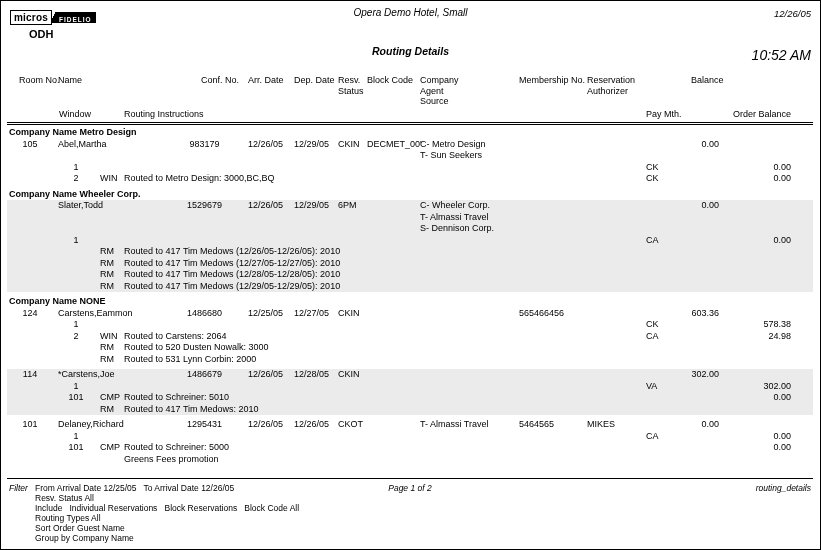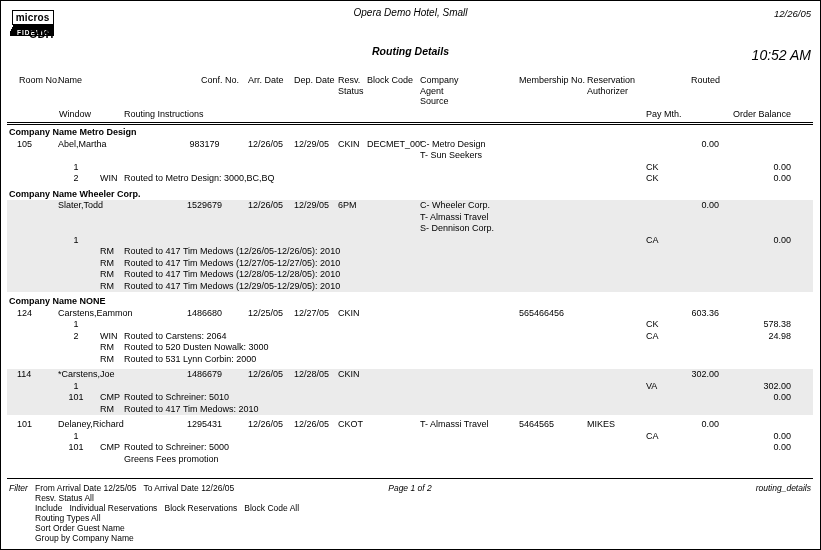--- a/index.html
+++ b/index.html
@@ -4,21 +4,21 @@
 <style>
   html,body{margin:0;padding:0;background:#888;}
   .page{
     position:relative;width:821px;height:550px;margin:0 auto;
     background:#fff;border:1px solid #000;box-sizing:border-box;
     font-family:"Liberation Sans",sans-serif;font-size:9px;color:#000;
     overflow:hidden;
   }
   .cell{position:absolute;top:0;white-space:nowrap;line-height:11.5px;}
   
-  .logo{position:absolute;left:9px;top:9px;display:flex;align-items:flex-end;flex-direction:column;}
+  .logo{position:absolute;left:9px;top:9px;display:flex;align-items:center;}
   .logo .micros{border:1px solid #000;background:#fff;font-weight:bold;font-size:10px;padding:1px 3px;letter-spacing:.2px;}
   .logo .fidelio{background:linear-gradient(115deg,#fff 0 3px,#000 3px);color:#fff;font-weight:bold;font-size:6.5px;letter-spacing:1px;padding:4px 4px 0 7px;}
   .prop-code{position:absolute;left:28px;top:27px;font-weight:bold;font-size:11px;}
   .hotel-name{position:absolute;left:0;right:0;top:6px;text-align:center;font-style:italic;font-size:10px;}
   .hdr-date{position:absolute;right:9px;top:7px;font-style:italic;font-size:9.5px;}
   .hdr-time{position:absolute;right:9px;top:46px;font-style:italic;font-size:14px;}
   .rpt-title{position:absolute;left:0;right:0;top:44px;text-align:center;font-weight:bold;font-style:italic;font-size:10.5px;}
   
   .colhead{position:absolute;left:6px;right:7px;top:74px;height:46px;}
   .colhead .cell{line-height:10.5px;}
@@ -28,21 +28,21 @@
   .h-window{left:52px;top:34px}.h-instr{left:117px;top:34px}
   .h-paymth{left:639px;top:34px}.h-wbal{left:694px;top:34px;width:90px;text-align:right}
   .header-rule{position:absolute;left:6px;right:7px;top:121px;height:1px;border-top:1px solid #000;border-bottom:1px solid #000;}
   
   .rbody{position:absolute;left:6px;right:7px;top:126px;}
   .company-row{font-weight:bold;height:11.5px;line-height:11.5px;padding-left:2px;margin-top:3px;white-space:nowrap;}
   .company-row:first-child{margin-top:0;}
   .resv{position:relative;margin-bottom:4px;}
   .resv.shaded{background:#ebebeb;}
   .rrow{position:relative;}
-  .c-room{left:10px;width:46px;}
+  .c-room{left:0;width:46px;text-align:center}
   .c-name{left:51px}
   .c-conf{left:169px;width:57px;text-align:center}
   .c-arr{left:241px}.c-dep{left:287px}.c-resvst{left:331px}.c-block{left:360px}
   .c-cas{left:413px}.c-memb{left:512px}.c-auth{left:580px}
   .c-bal{left:640px;width:72px;text-align:right}
   .c-window{left:50px;width:38px;text-align:center}
   .c-ptype{left:93px}.c-instr{left:117px}
   .c-paymth{left:639px}
   .c-wbal{left:694px;width:90px;text-align:right}
   
@@ -83,21 +83,21 @@
     <span class="cell h-cas">
       <div>Company</div>
       <div>Agent</div>
       <div>Source</div>
     </span>
     <span class="cell h-memb">Membership No.</span>
     <span class="cell h-auth">
       <div>Reservation</div>
       <div>Authorizer</div>
     </span>
-    <span class="cell h-bal">Routed</span>
+    <span class="cell h-bal">Balance</span>
     <span class="cell h-window">Window</span>
     <span class="cell h-instr">Routing Instructions</span>
     <span class="cell h-paymth">Pay Mth.</span>
     <span class="cell h-wbal">Order Balance</span>
   </div>
   <div class="header-rule"></div>
 
   <div class="rbody">
       <div class="company-row">Company Name Metro Design</div>
       <div class="resv">

